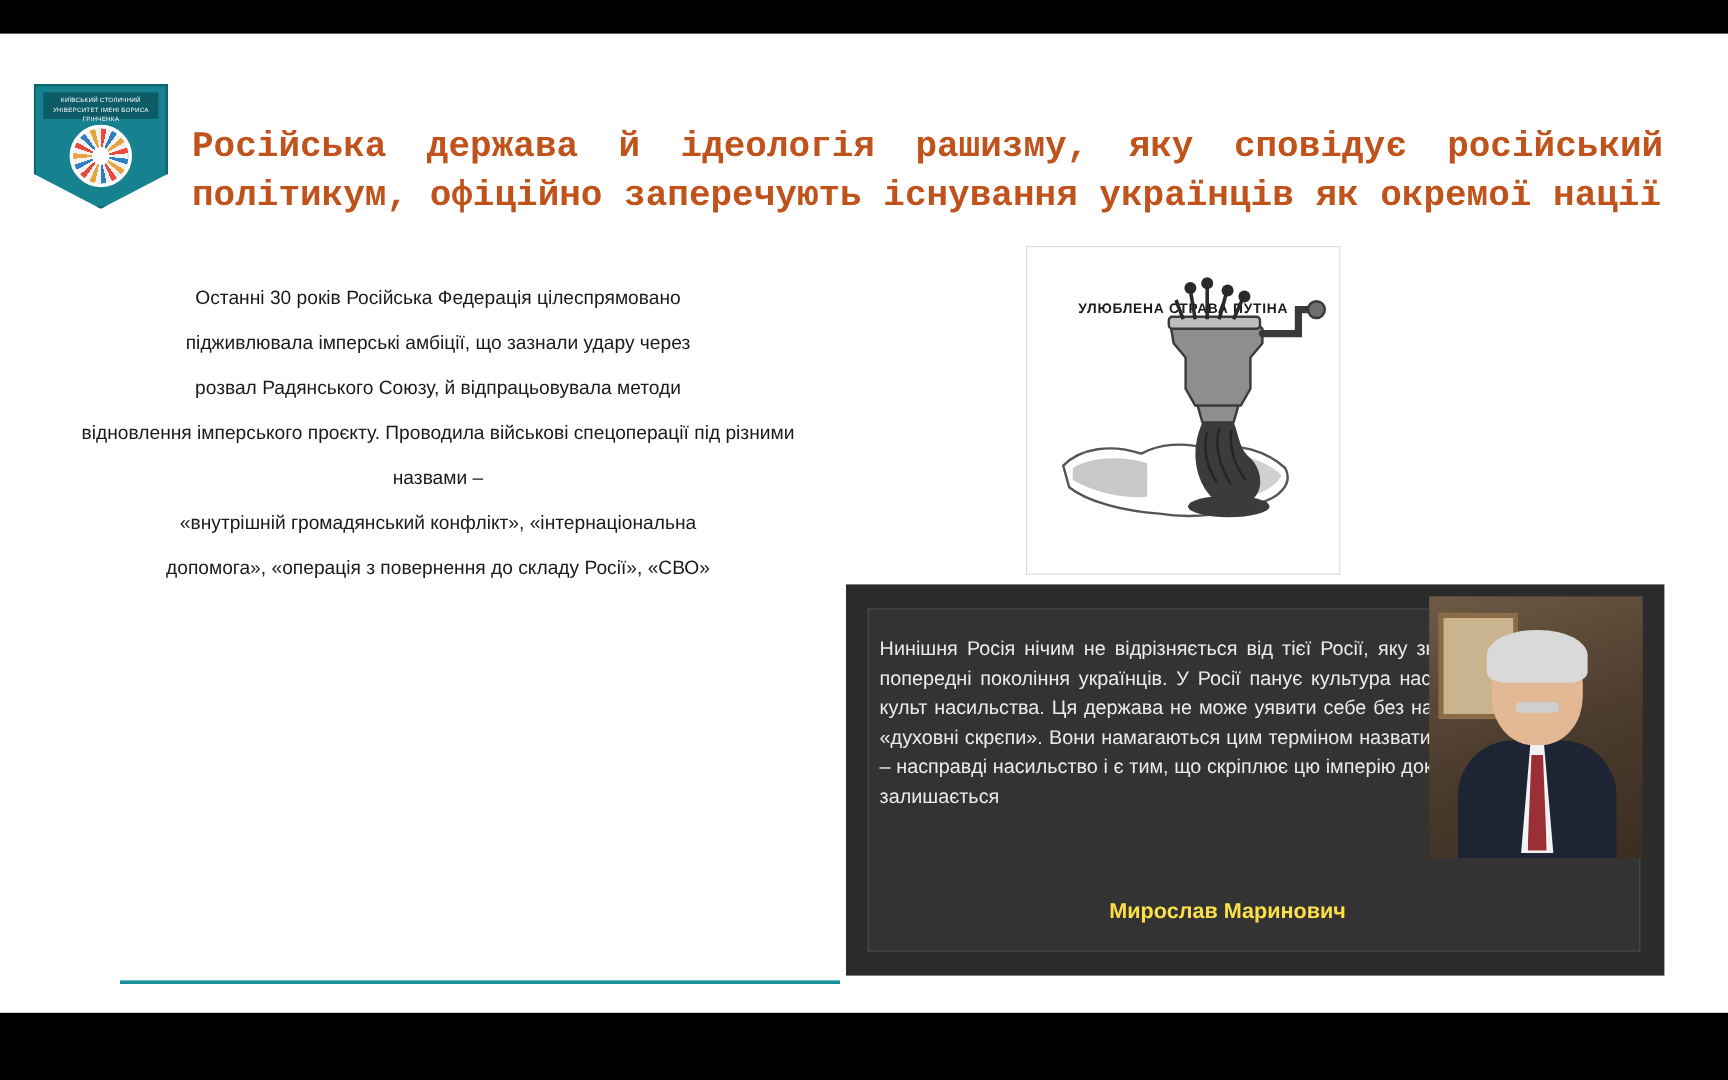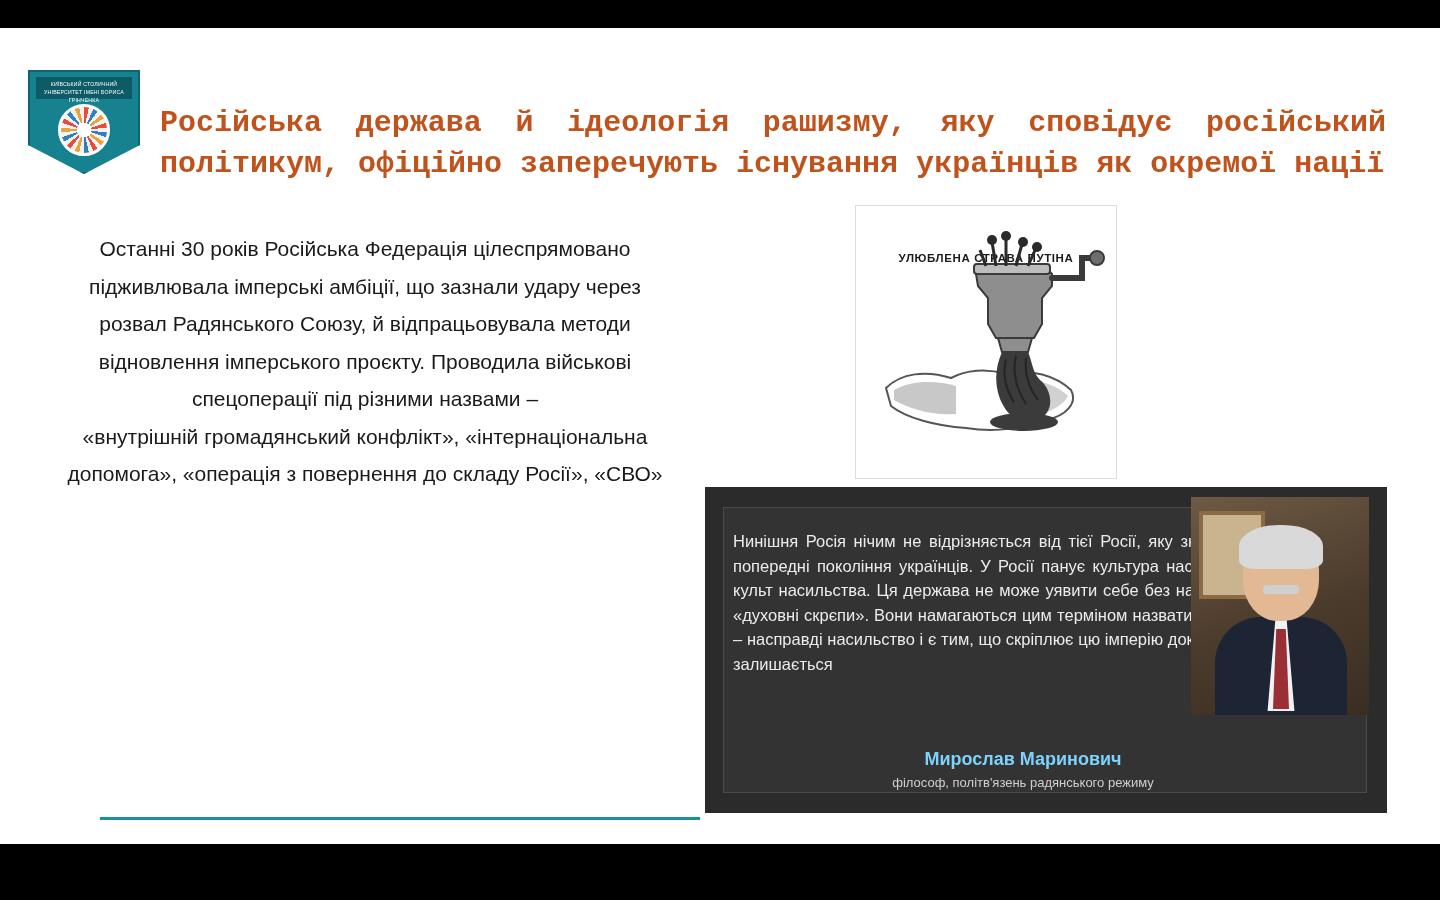--- a/index.html
+++ b/index.html
@@ -94,21 +94,21 @@
     line-height: 41px;
     text-align: justify;
     margin-top: 17px;
   }
   
   .body-text {
     position: absolute;
     left: 46px;
     top: 202px;
     width: 638px;
-    font-size: 21px;
+    font-size: 16px;
     line-height: 37.5px;
     color: #1a1a1a;
     text-align: center;
   }
   
   .cartoon {
     position: absolute;
     left: 855px;
     top: 177px;
     width: 260px;
@@ -158,21 +158,21 @@
     font-size: 16.5px;
     line-height: 24.5px;
     text-align: justify;
   }
   .quote-author {
     position: absolute;
     left: 28px;
     top: 262px;
     width: 580px;
     text-align: center;
-    color: #7dd3fc;
+    color: #fde047;
     font-size: 18px;
     font-weight: bold;
   }
   .quote-role {
     position: absolute;
     left: 28px;
     top: 288px;
     width: 580px;
     text-align: center;
     color: #cfcfcf;
@@ -314,21 +314,20 @@
         <path d="M170 130 C168 146, 174 162, 182 172"></path>
       </g>
       <ellipse cx="168" cy="194" rx="34" ry="9" fill="#3b3b3b"></ellipse>
     </svg>
   </div>
 
   <div class="quote-card">
     <div class="quote-inner"></div>
     <div class="quote-text">Нинішня Росія нічим не відрізняється від тієї Росії, яку знали наші предки, попередні покоління українців. У Росії панує культура насильства чи навіть культ насильства. Ця держава не може уявити себе без насильства, і це їхні «духовні скрєпи». Вони намагаються цим терміном назвати щось інше, але ні – насправді насильство і є тим, що скріплює цю імперію докупи. Так було і так залишається</div>
     <div class="quote-author">Мирослав Маринович</div>
-    <div class="quote-role">філософ, політв'язень радянського режиму</div>
     <div class="portrait">
       <div class="portrait-frame"></div>
       <div class="portrait-body"></div>
       <div class="portrait-shirt"></div>
       <div class="portrait-tie"></div>
       <div class="portrait-head"></div>
       <div class="portrait-hair"></div>
       <div class="portrait-mustache"></div>
     </div>
   </div>

